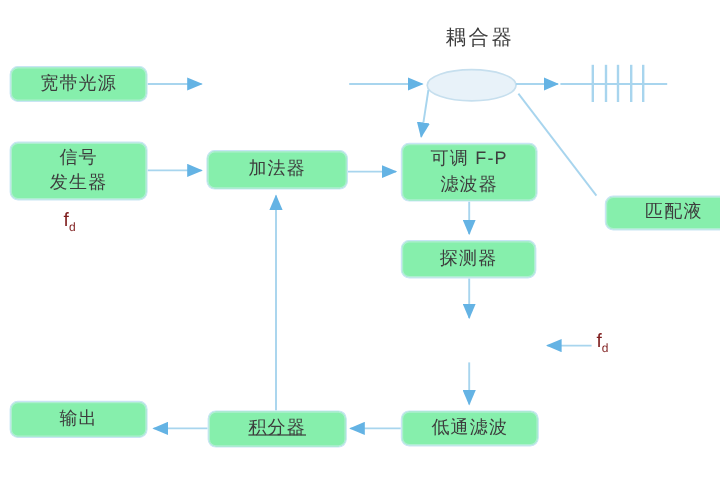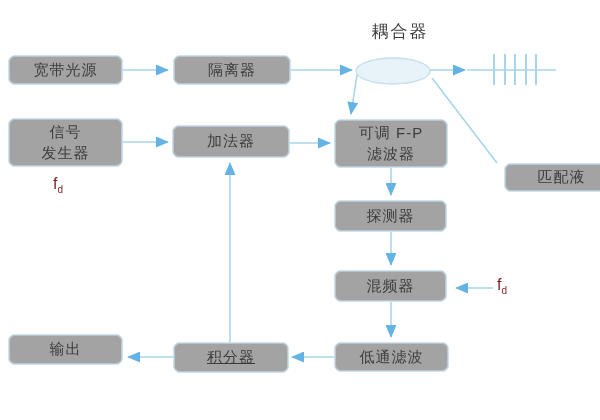--- a/index.html
+++ b/index.html
@@ -8,21 +8,21 @@
     width:600px;height:420px;
     background:#ffffff;
     font-family:"Liberation Sans","DejaVu Sans",sans-serif;
     color:#3d3d3d;
     overflow:hidden;
   }
   .wires{position:absolute;left:0;top:0;width:600px;height:420px;pointer-events:none;}
   .node{
     position:absolute;
     box-sizing:border-box;
-    background:#a3a3a3;
+    background:#86efac;
     border:1px solid #c9e5f4;
     border-radius:7px;
     display:flex;align-items:center;justify-content:center;
     font-size:15px;
     line-height:1.35;
     text-align:center;
     white-space:pre-line;
     letter-spacing:1px;
     box-shadow:0 0 0 1px rgba(222,240,250,.45) inset;
   }
@@ -90,29 +90,27 @@
     <line x1="391" y1="168" x2="391" y2="195" stroke="#a8d5ee" stroke-width="1.6" marker-end="url(#ah)"></line>
     <line x1="391" y1="232" x2="391" y2="265" stroke="#a8d5ee" stroke-width="1.6" marker-end="url(#ah)"></line>
     <line x1="493" y1="288" x2="456" y2="288" stroke="#a8d5ee" stroke-width="1.6" marker-end="url(#ah)"></line>
     <line x1="391" y1="302" x2="391" y2="337" stroke="#a8d5ee" stroke-width="1.6" marker-end="url(#ah)"></line>
     <line x1="334" y1="357" x2="292" y2="357" stroke="#a8d5ee" stroke-width="1.6" marker-end="url(#ah)"></line>
     <line x1="173" y1="357" x2="128" y2="357" stroke="#a8d5ee" stroke-width="1.6" marker-end="url(#ah)"></line>
     <line x1="230" y1="342" x2="230" y2="163" stroke="#a8d5ee" stroke-width="1.6" marker-end="url(#ah)"></line>
   </svg>
 
   <div class="node" id="n-source">宽带光源</div>
-  <div class="node" id="n-isolator">隔离器</div>
   <div class="node" id="n-signal-gen">信号
 发生器</div>
   <div class="node" id="n-adder">加法器</div>
   <div class="node" id="n-fp-filter">可调 F-P
 滤波器</div>
   <div class="node" id="n-matching">匹配液</div>
   <div class="node" id="n-detector">探测器</div>
-  <div class="node" id="n-mixer">混频器</div>
   <div class="node" id="n-lowpass">低通滤波</div>
   <div class="node" id="n-integrator">积分器</div>
   <div class="node" id="n-output">输出</div>
 
   <div class="float-label" id="lbl-coupler">耦合器</div>
 
   <div class="fd" id="fd-signal"><span>f</span><sub>d</sub></div>
 
   <div class="fd" id="fd-mixer"><span>f</span><sub>d</sub></div>
 

